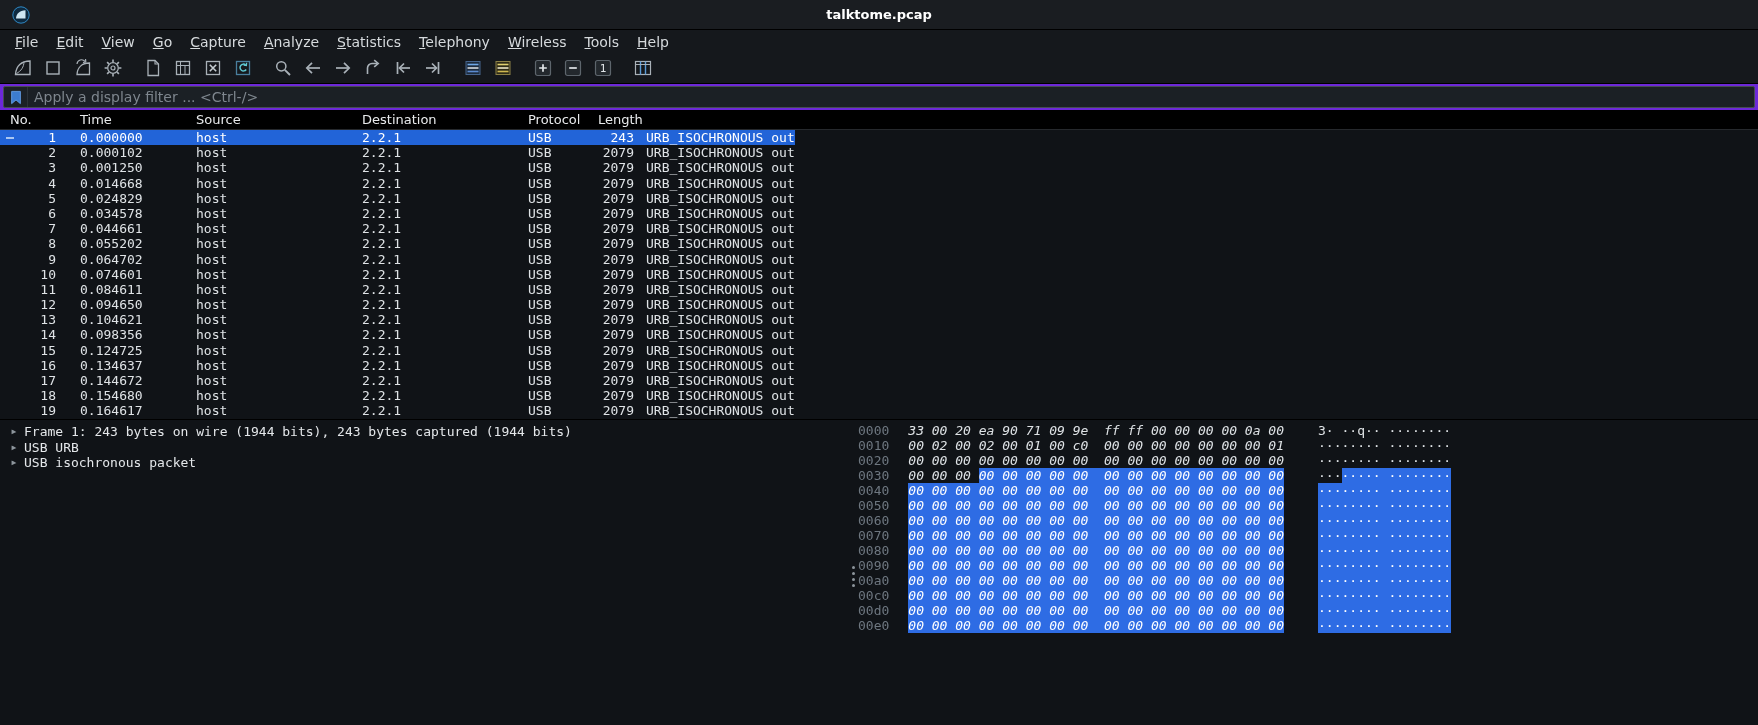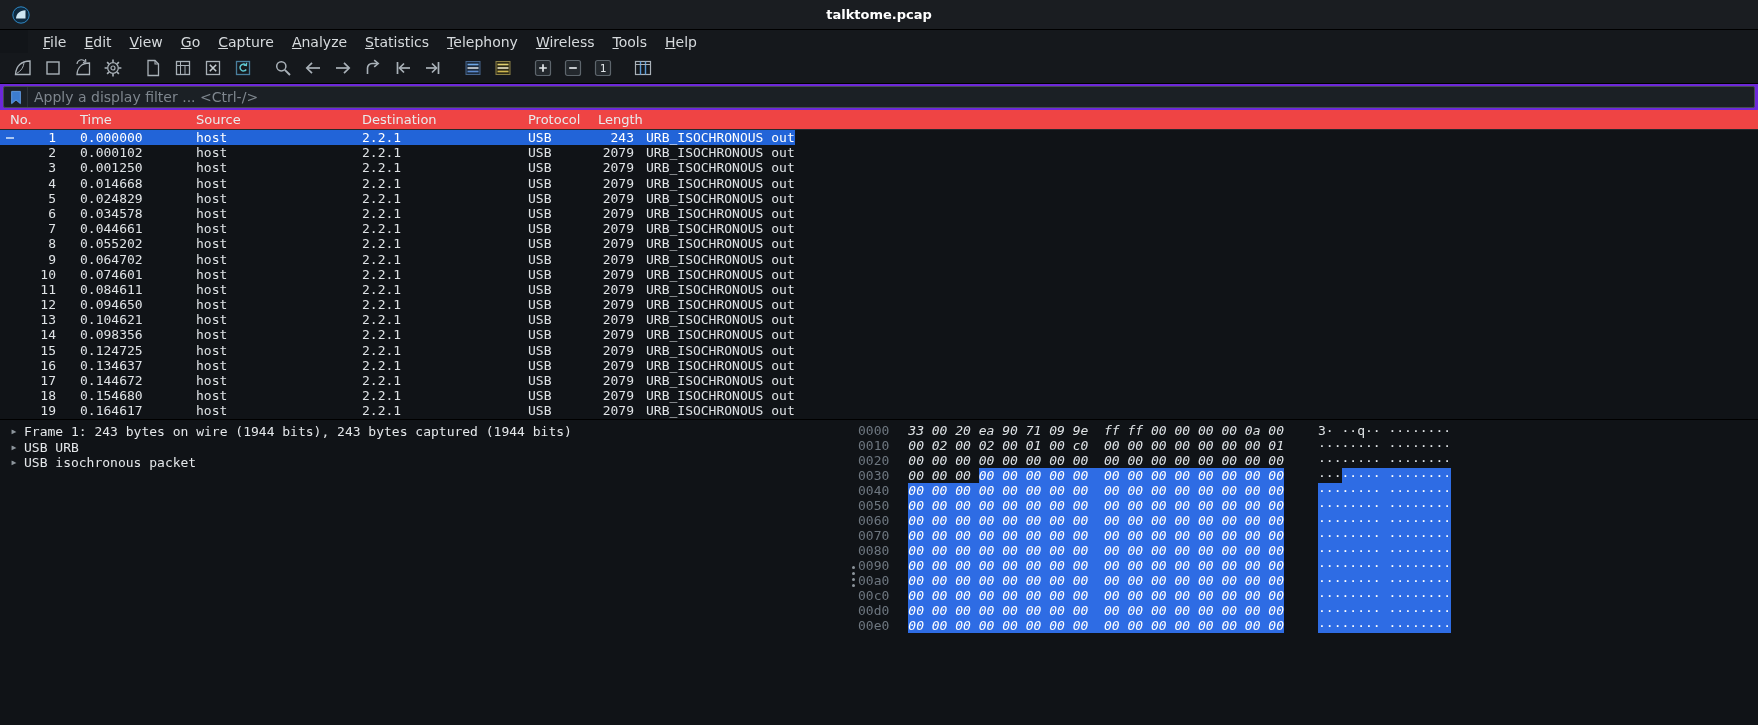--- a/index.html
+++ b/index.html
@@ -7,21 +7,21 @@
   body { font-family:"DejaVu Sans", sans-serif; }
   .window { width:1758px; height:725px; display:flex; flex-direction:column; background:#121519; }
 
   
   .titlebar { height:30px; background:#1a1d21; border-bottom:1px solid #000;
               display:flex; align-items:center; position:relative; flex:0 0 auto;justify-content:center; }
   .app-icon { position:absolute; left:12px; top:6px; width:18px; height:18px; }
   .wtitle { flex:1; text-align:center; color:#ffffff; font-size:13px; font-weight:bold; }
 
   
-  .menubar { height:23px; background:#15181c; display:flex; align-items:center; padding-left:6px; flex:0 0 auto;margin-left:28px; }
+  .menubar { height:23px; background:#15181c; display:flex; align-items:center; padding-left:6px; flex:0 0 auto; }
   .menu-item { color:#d6dadd; font-size:14px; padding:2px 9px; cursor:default; }
   .menu-item .acc { text-decoration:underline; }
 
   
   .toolbar { height:31px; background:#15181c; border-bottom:1px solid #000;
              display:flex; align-items:center; padding-left:8px; flex:0 0 auto; }
   .tb-btn { width:30px; height:26px; display:flex; align-items:center; justify-content:center; }
   .tb-btn.grp { margin-left:10px; }
   .tb-btn svg { width:20px; height:20px; }
 
@@ -30,21 +30,21 @@
   .filter-wrap { flex:1; height:22px; background:#1b2025; border:1px solid #474d53; border-radius:2px;
                  display:flex; align-items:center; }
   .bookmark { width:24px; height:20px; display:flex; align-items:center; justify-content:center;
               border-right:1px solid #2c3238; }
   .bookmark svg { width:14px; height:17px; }
   input.filter { flex:1; background:transparent; border:none; outline:none; color:#cfd4d8;
                  font-size:14px; font-family:"DejaVu Sans", sans-serif; padding-left:6px; }
   input.filter::placeholder { color:#7e868e; }
 
   
-  .plheader { height:20px; background:#ef4444; border-bottom:1px solid #26292d;
+  .plheader { height:20px; background:#000000; border-bottom:1px solid #26292d;
               display:grid; grid-template-columns:70px 116px 166px 166px 70px 52px 1fr;
               align-items:center; color:#e8eaec; font-size:13px; flex:0 0 auto; }
   .hcol { padding-left:10px; white-space:nowrap; }
   .plbody { height:289px; background:#101317; overflow:hidden;
             font-family:"DejaVu Sans Mono", monospace; font-size:13px; color:#dfe3e6; flex:0 0 auto; }
   .prow { height:15.2px; line-height:15.2px; display:grid; position:relative;
           grid-template-columns:70px 116px 166px 166px 70px 52px 1fr; }
   .prow.sel { background:linear-gradient(to right,#2264d8 0,#2264d8 795px,transparent 795px); color:#ffffff; }
   .pcol { white-space:pre; }
   .pc0 { text-align:right; padding-right:14px; }

